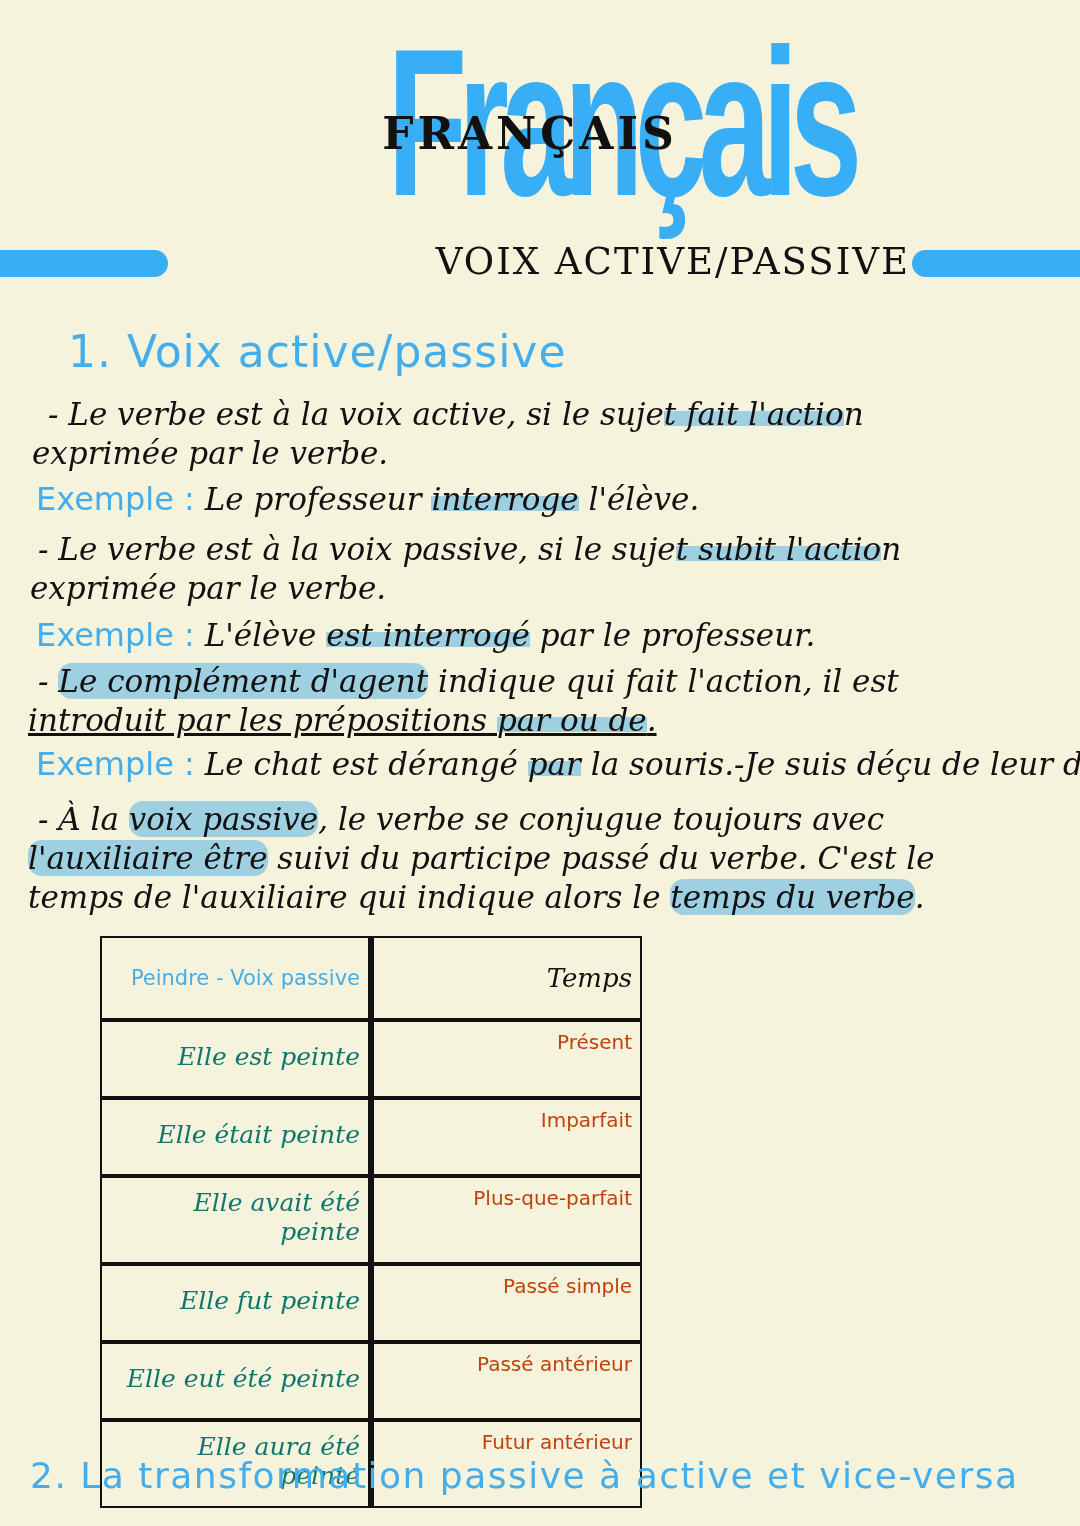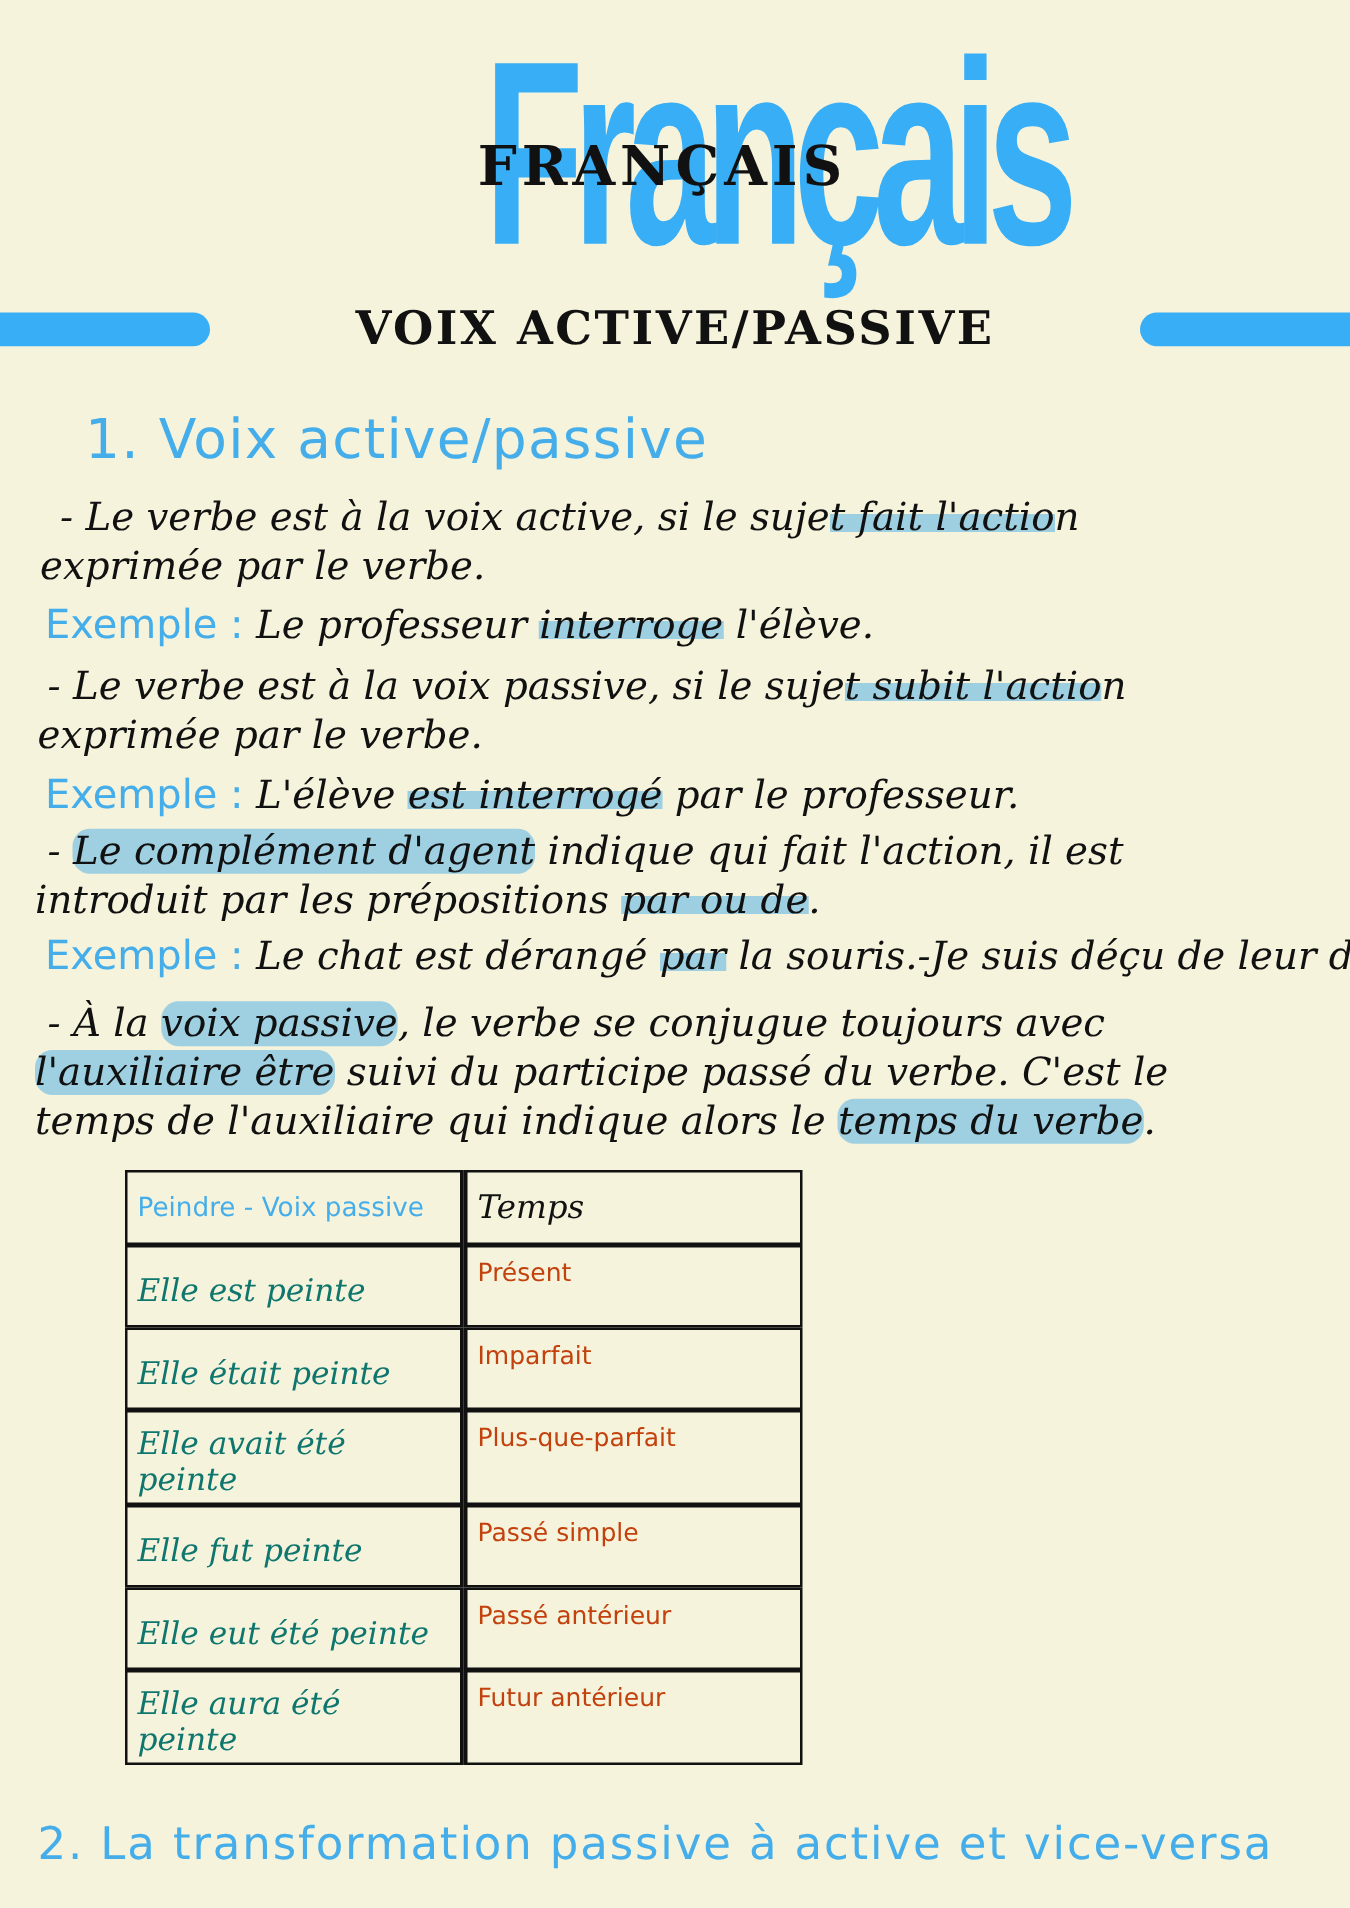--- a/index.html
+++ b/index.html
@@ -20,22 +20,22 @@
   }
   .overlay-title {
     position: absolute; left: 300px; top: 108px; width: 460px; text-align: center;
     font-family: "DejaVu Serif", serif; font-weight: 700;
     font-size: 44px; letter-spacing: 4px; color: #111;
   }
   .band { position: absolute; top: 250px; height: 27px; background: #38aef6; }
   .band-left { left: 0; width: 168px; border-radius: 0 14px 14px 0; }
   .band-right { left: 912px; width: 168px; border-radius: 14px 0 0 14px; }
   .subtitle {
-    position: absolute; left: 170px; top: 240px; width: 740px; text-align: center;
-    font-family: "DejaVu Serif", serif; font-weight: 700;
+    position: absolute; left: 170px; top: 240px; width: 740px; text-align: right;
+    font-family: "DejaVu Serif", serif; font-weight: 400;
     font-size: 37px; letter-spacing: 2px; color: #111;
   }
   .h1 {
     position: absolute; font-family: "DejaVu Sans", sans-serif;
     color: #45aeea; font-size: 44px; letter-spacing: 1px; margin-left: 28px;
   }
   .h2 {
     position: absolute; font-family: "DejaVu Sans", sans-serif;
     color: #45aeea; font-size: 36px; letter-spacing: 1.5px;
   }
@@ -53,22 +53,23 @@
   }
   .hl-full {
     background: rgba(85,178,230,0.55); border-radius: 14px; padding: 0 0;
   }
   
   .tbl {
     position: absolute; left: 100px; top: 936px; width: 542px;
     border-collapse: separate; border-spacing: 0;
   }
   .tbl td {
-    border: 2px solid #111; height: 48px; padding: 4px 8px;
+    border: 2px solid #111; height: 48px; padding: 16px 8px;
     vertical-align: middle;
+    text-align: right;
   }
   .tbl td.c1 { width: 250px; border-right-width: 3px; }
   .tbl td.c2 { width: 250px; border-left-width: 3px; }
   .tbl .head-blue {
     font-family: "DejaVu Sans", sans-serif; color: #45aeea; font-size: 21px;
   }
   .tbl .head-black {
     font-family: "DejaVu Serif", serif; font-style: italic; font-size: 26px; color: #111;
   }
   .tbl .form {
@@ -107,21 +108,21 @@
 <div class="line" style="left:30px; top:569px;">exprimée par le verbe.</div>
 
 <div class="line" style="left:36px; top:616px;">
   <span class="ex-label">Exemple :</span>
   <span>L'élève </span><span class="hl">est interrogé</span><span> par le professeur.</span>
 </div>
 
 <div class="line" style="left:38px; top:662px;">
   <span>- </span><span class="hl-full">Le complément d'agent</span><span> indique qui fait l'action, il est</span>
 </div>
-<div class="line" style="left:28px; top:701px;">
+<div class="line" style="left:28px; top:701px;text-decoration:underline;">
   <span>introduit par les prépositions </span><span class="hl">par ou de</span><span>.</span>
 </div>
 
 <div class="line" style="left:36px; top:745px;">
   <span class="ex-label">Exemple :</span>
   <span>Le chat est dérangé </span><span class="hl">par</span><span> la souris.-Je suis déçu de leur dictée.</span>
 </div>
 
 <div class="line" style="left:38px; top:800px;">
   <span>- À la </span><span class="hl-full">voix passive</span><span>, le verbe se conjugue toujours avec</span>

